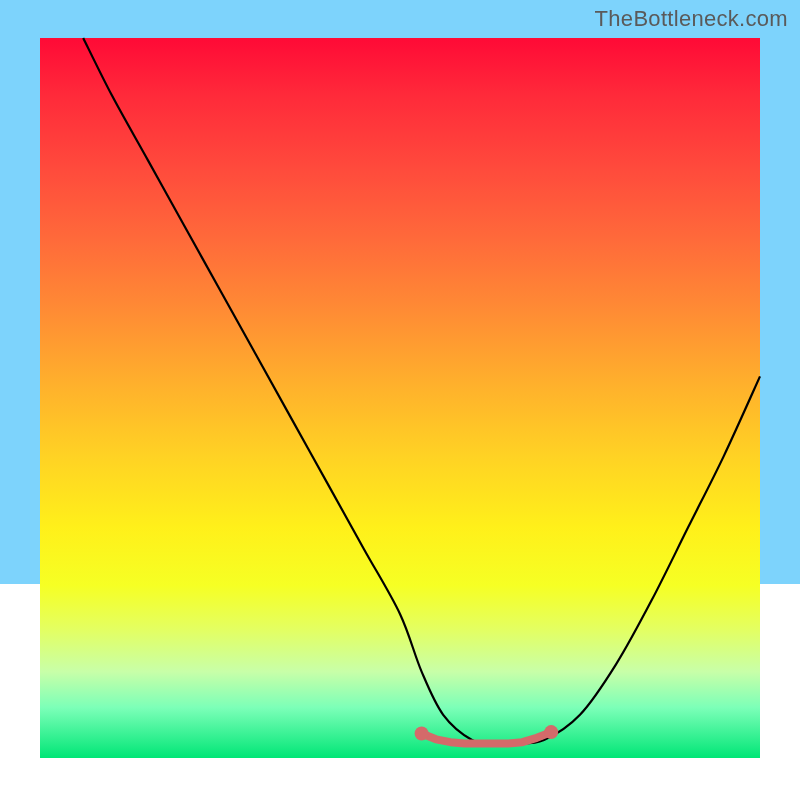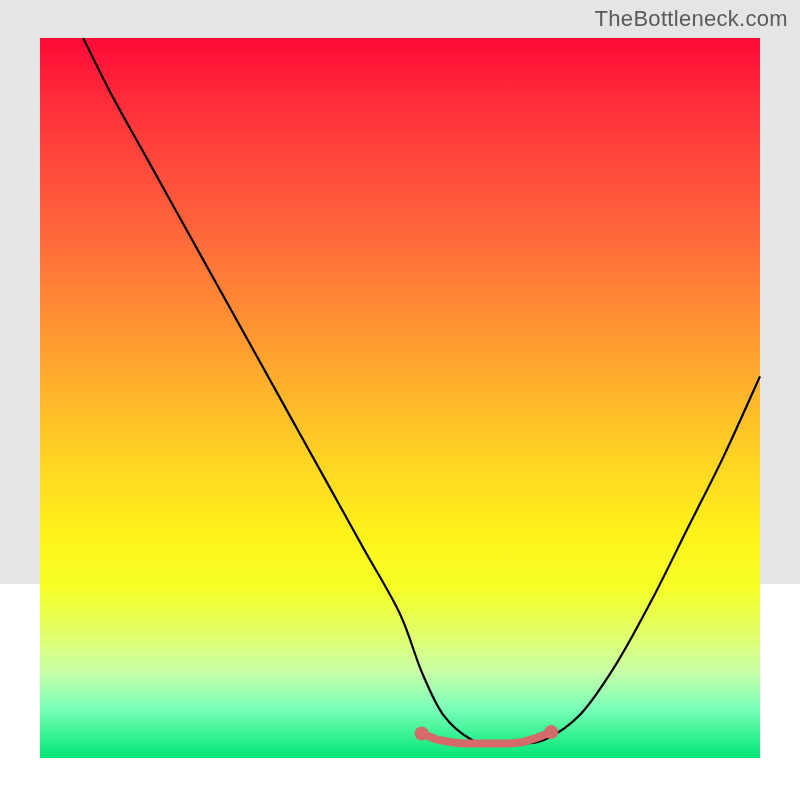--- a/index.html
+++ b/index.html
@@ -7,21 +7,21 @@
     padding: 0;
     width: 800px;
     height: 800px;
     overflow: hidden;
     font-family: Arial, Helvetica, sans-serif;
   }
   .chart-container {
     position: relative;
     width: 800px;
     height: 584px;
-    background: #e5e5e5;
+    background: #7dd3fc;
   }
   .plot-area {
     position: absolute;
     left: 40px;
     top: 38px;
     width: 720px;
     height: 720px;
     
     background: linear-gradient(
       to bottom,

